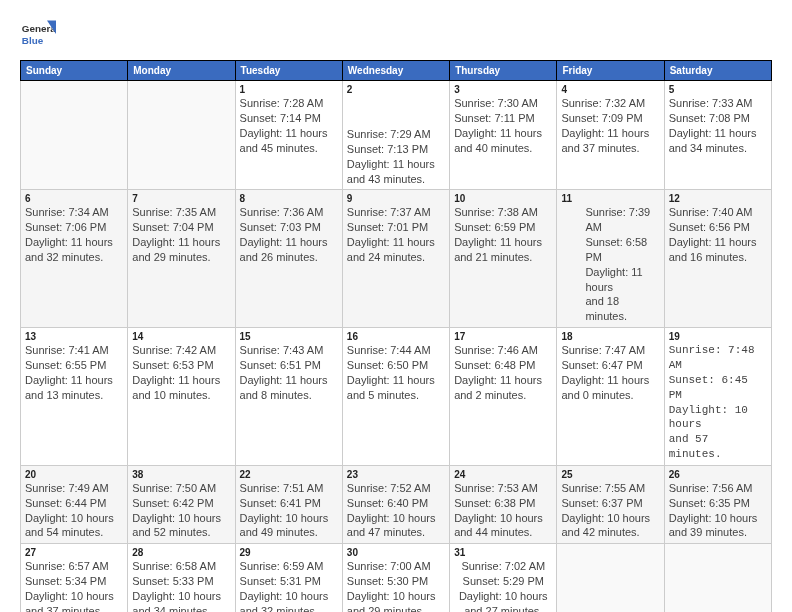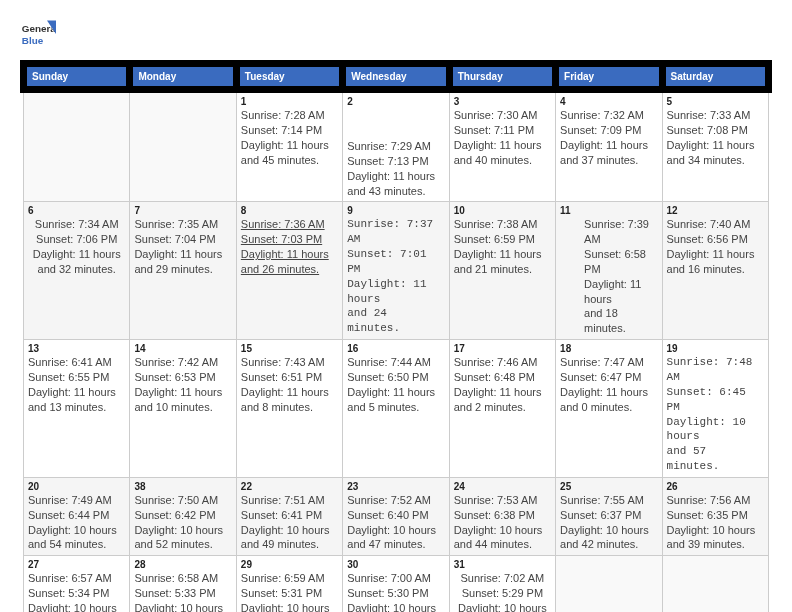--- a/index.html
+++ b/index.html
@@ -51,21 +51,21 @@
       width: 100%;
       font-size: 9.5px;
     }
     .calendar th {
       background-color: #3a6bbf;
       color: #fff;
       text-align: left;
       padding: 4px 5px;
       font-size: 10px;
       font-weight: bold;
-      border: 7px solid #000000;
+      border: 1px solid #000000;
     }
     .calendar td {
       border: 1px solid #ccc;
       vertical-align: top;
       padding: 3px 4px;
       width: calc(100% / 7);
       background: #fff;
     }
     .calendar tr:nth-child(even) td {
       background: #f5f5f5;
@@ -154,42 +154,42 @@
             <span class="day-num">5</span>
             <div class="day-info" style="white-space: pre-line;">Sunrise: 7:33 AM
 Sunset: 7:08 PM
 Daylight: 11 hours
 and 34 minutes.</div>
           </td>
         </tr>
         <tr>
           <td>
             <span class="day-num">6</span>
-            <div class="day-info" style="white-space: pre-line; text-align: center;">Sunrise: 7:34 AM
+            <div class="day-info" style="white-space: pre-line;">Sunrise: 7:34 AM
 Sunset: 7:06 PM
 Daylight: 11 hours
 and 32 minutes.</div>
           </td>
           <td>
             <span class="day-num">7</span>
             <div class="day-info" style="white-space: pre-line;">Sunrise: 7:35 AM
 Sunset: 7:04 PM
 Daylight: 11 hours
 and 29 minutes.</div>
           </td>
           <td>
             <span class="day-num">8</span>
-            <div class="day-info" style="white-space: pre-line; text-decoration: underline;">Sunrise: 7:36 AM
+            <div class="day-info" style="white-space: pre-line;">Sunrise: 7:36 AM
 Sunset: 7:03 PM
 Daylight: 11 hours
 and 26 minutes.</div>
           </td>
           <td>
             <span class="day-num">9</span>
-            <div class="day-info" style="white-space: pre-line; font-family: Liberation Mono, monospace;">Sunrise: 7:37 AM
+            <div class="day-info" style="white-space: pre-line;">Sunrise: 7:37 AM
 Sunset: 7:01 PM
 Daylight: 11 hours
 and 24 minutes.</div>
           </td>
           <td>
             <span class="day-num">10</span>
             <div class="day-info" style="white-space: pre-line;">Sunrise: 7:38 AM
 Sunset: 6:59 PM
 Daylight: 11 hours
 and 21 minutes.</div>
@@ -205,21 +205,21 @@
             <span class="day-num">12</span>
             <div class="day-info" style="white-space: pre-line;">Sunrise: 7:40 AM
 Sunset: 6:56 PM
 Daylight: 11 hours
 and 16 minutes.</div>
           </td>
         </tr>
         <tr>
           <td>
             <span class="day-num">13</span>
-            <div class="day-info" style="white-space: pre-line;">Sunrise: 6:41 AM
+            <div class="day-info" style="white-space: pre-line;">Sunrise: 7:41 AM
 Sunset: 6:55 PM
 Daylight: 11 hours
 and 13 minutes.</div>
           </td>
           <td>
             <span class="day-num">14</span>
             <div class="day-info" style="white-space: pre-line;">Sunrise: 7:42 AM
 Sunset: 6:53 PM
 Daylight: 11 hours
 and 10 minutes.</div>

